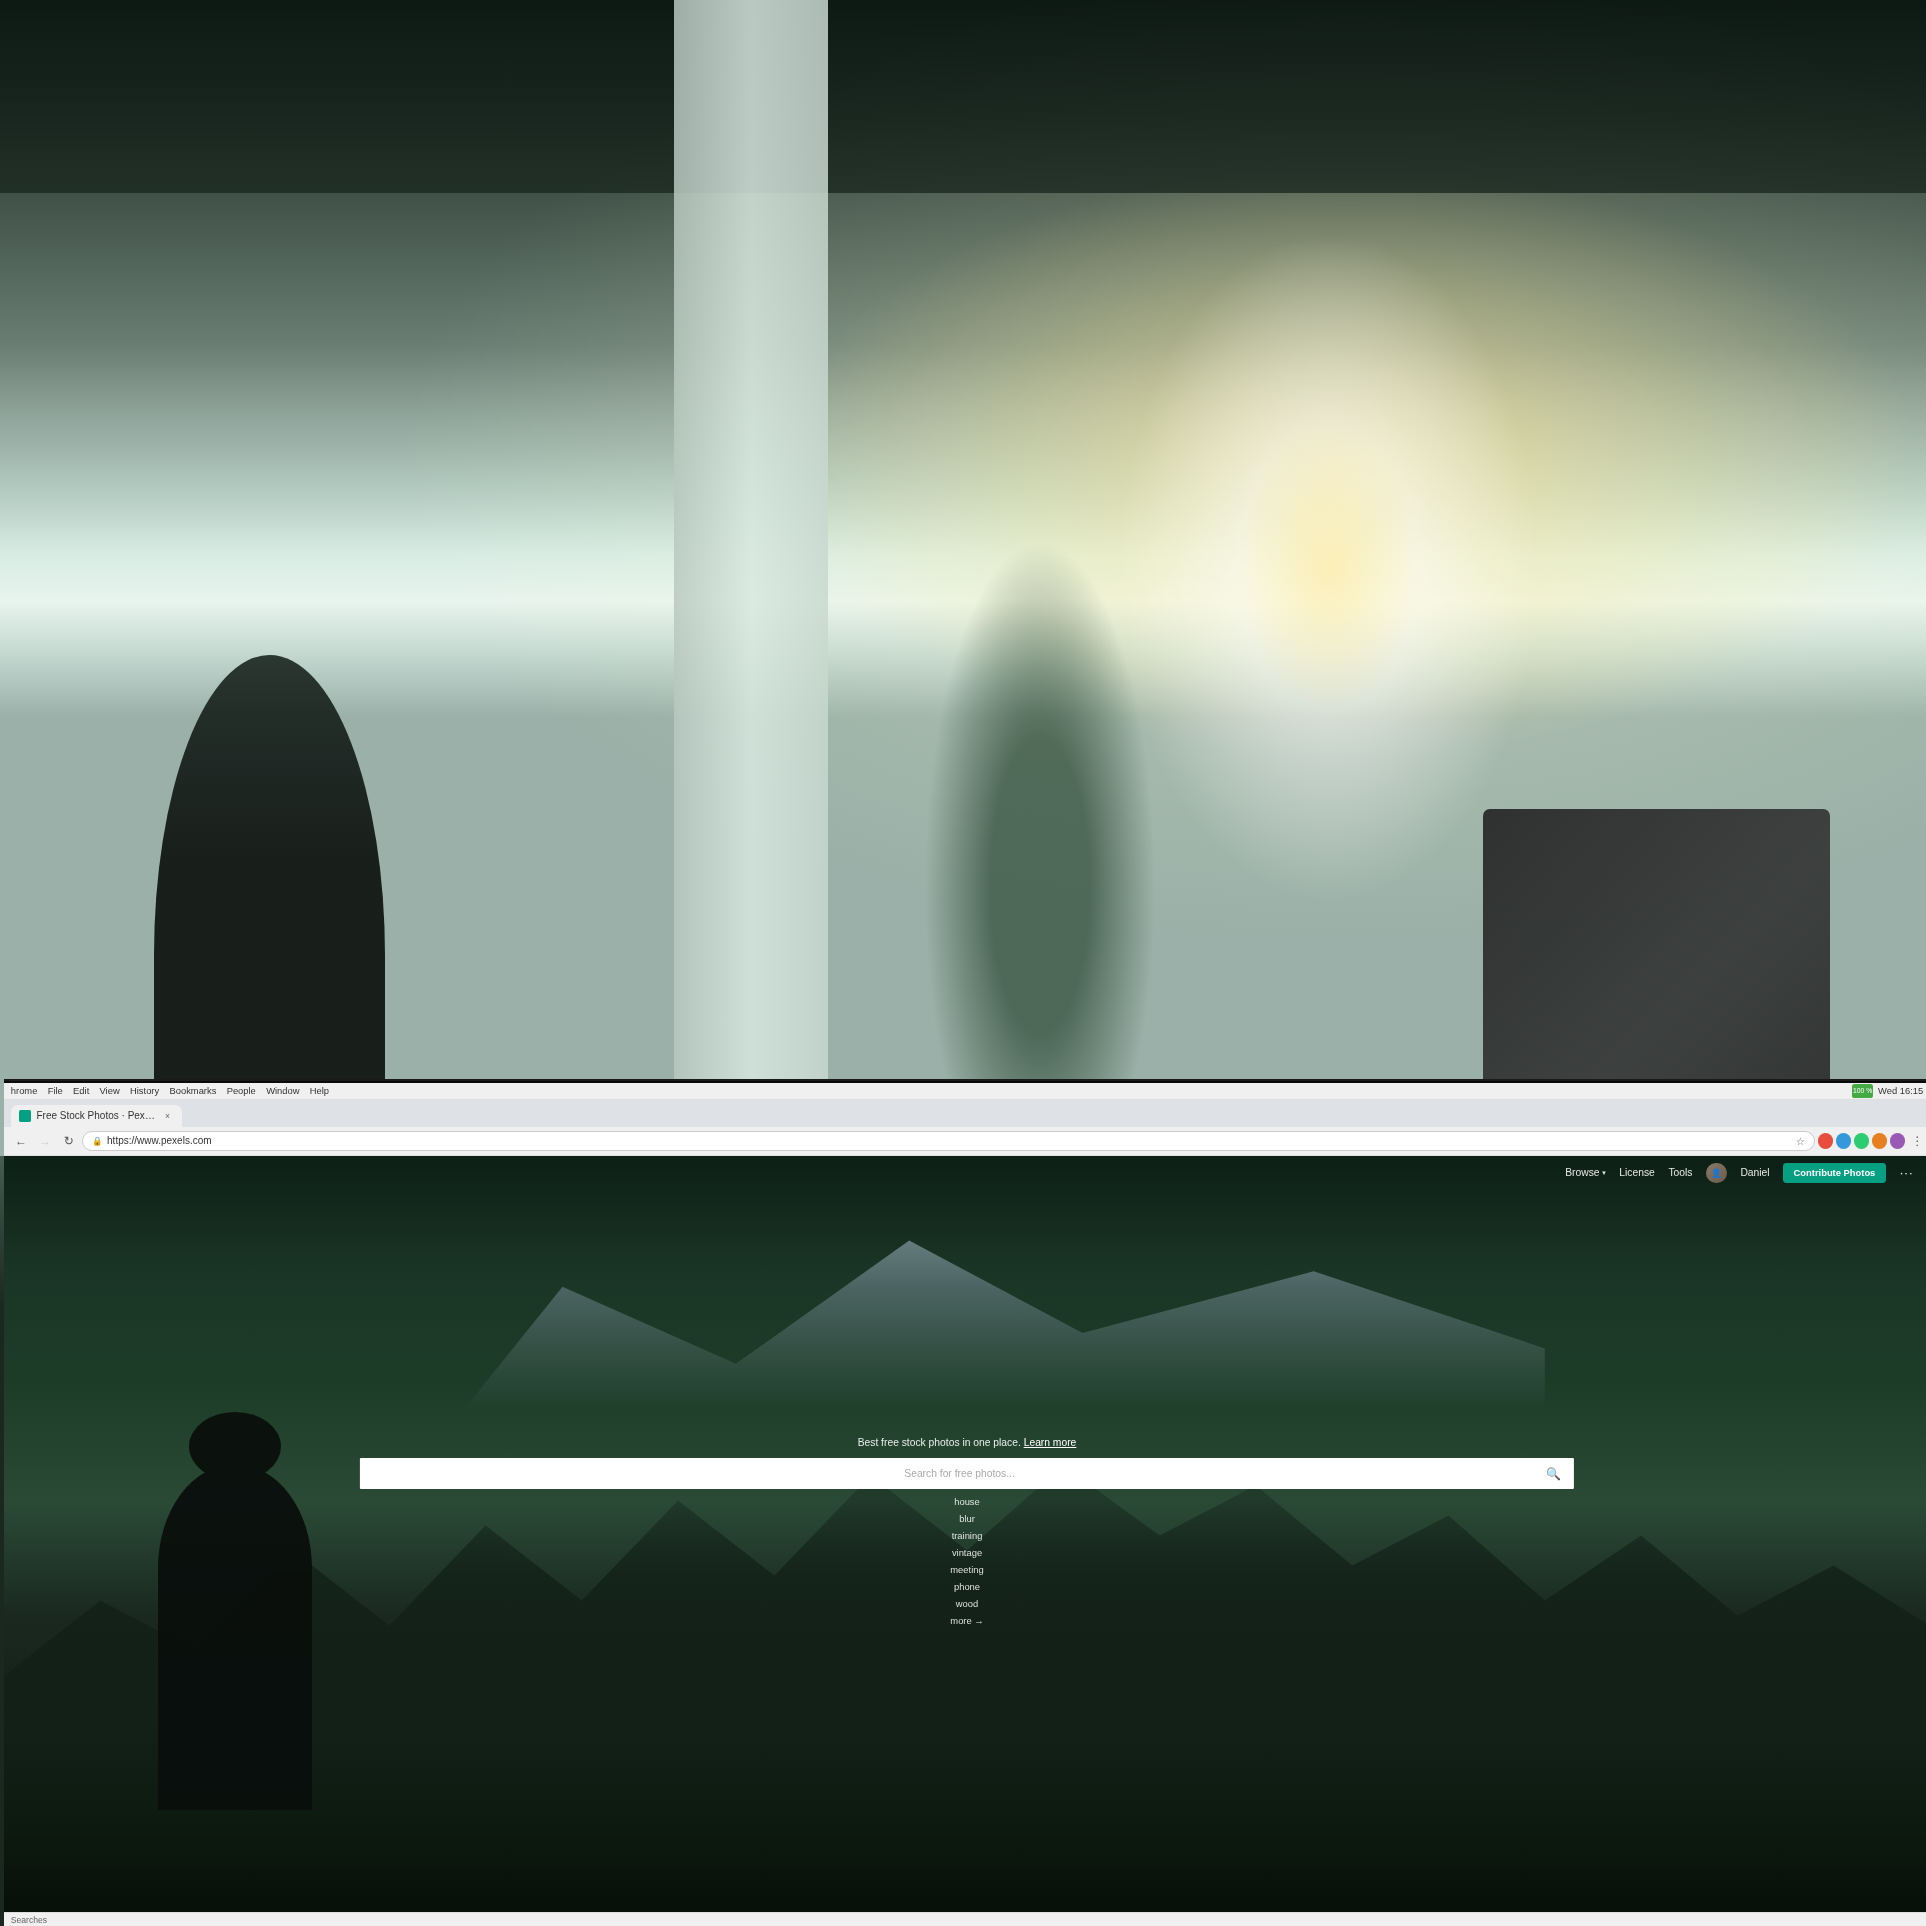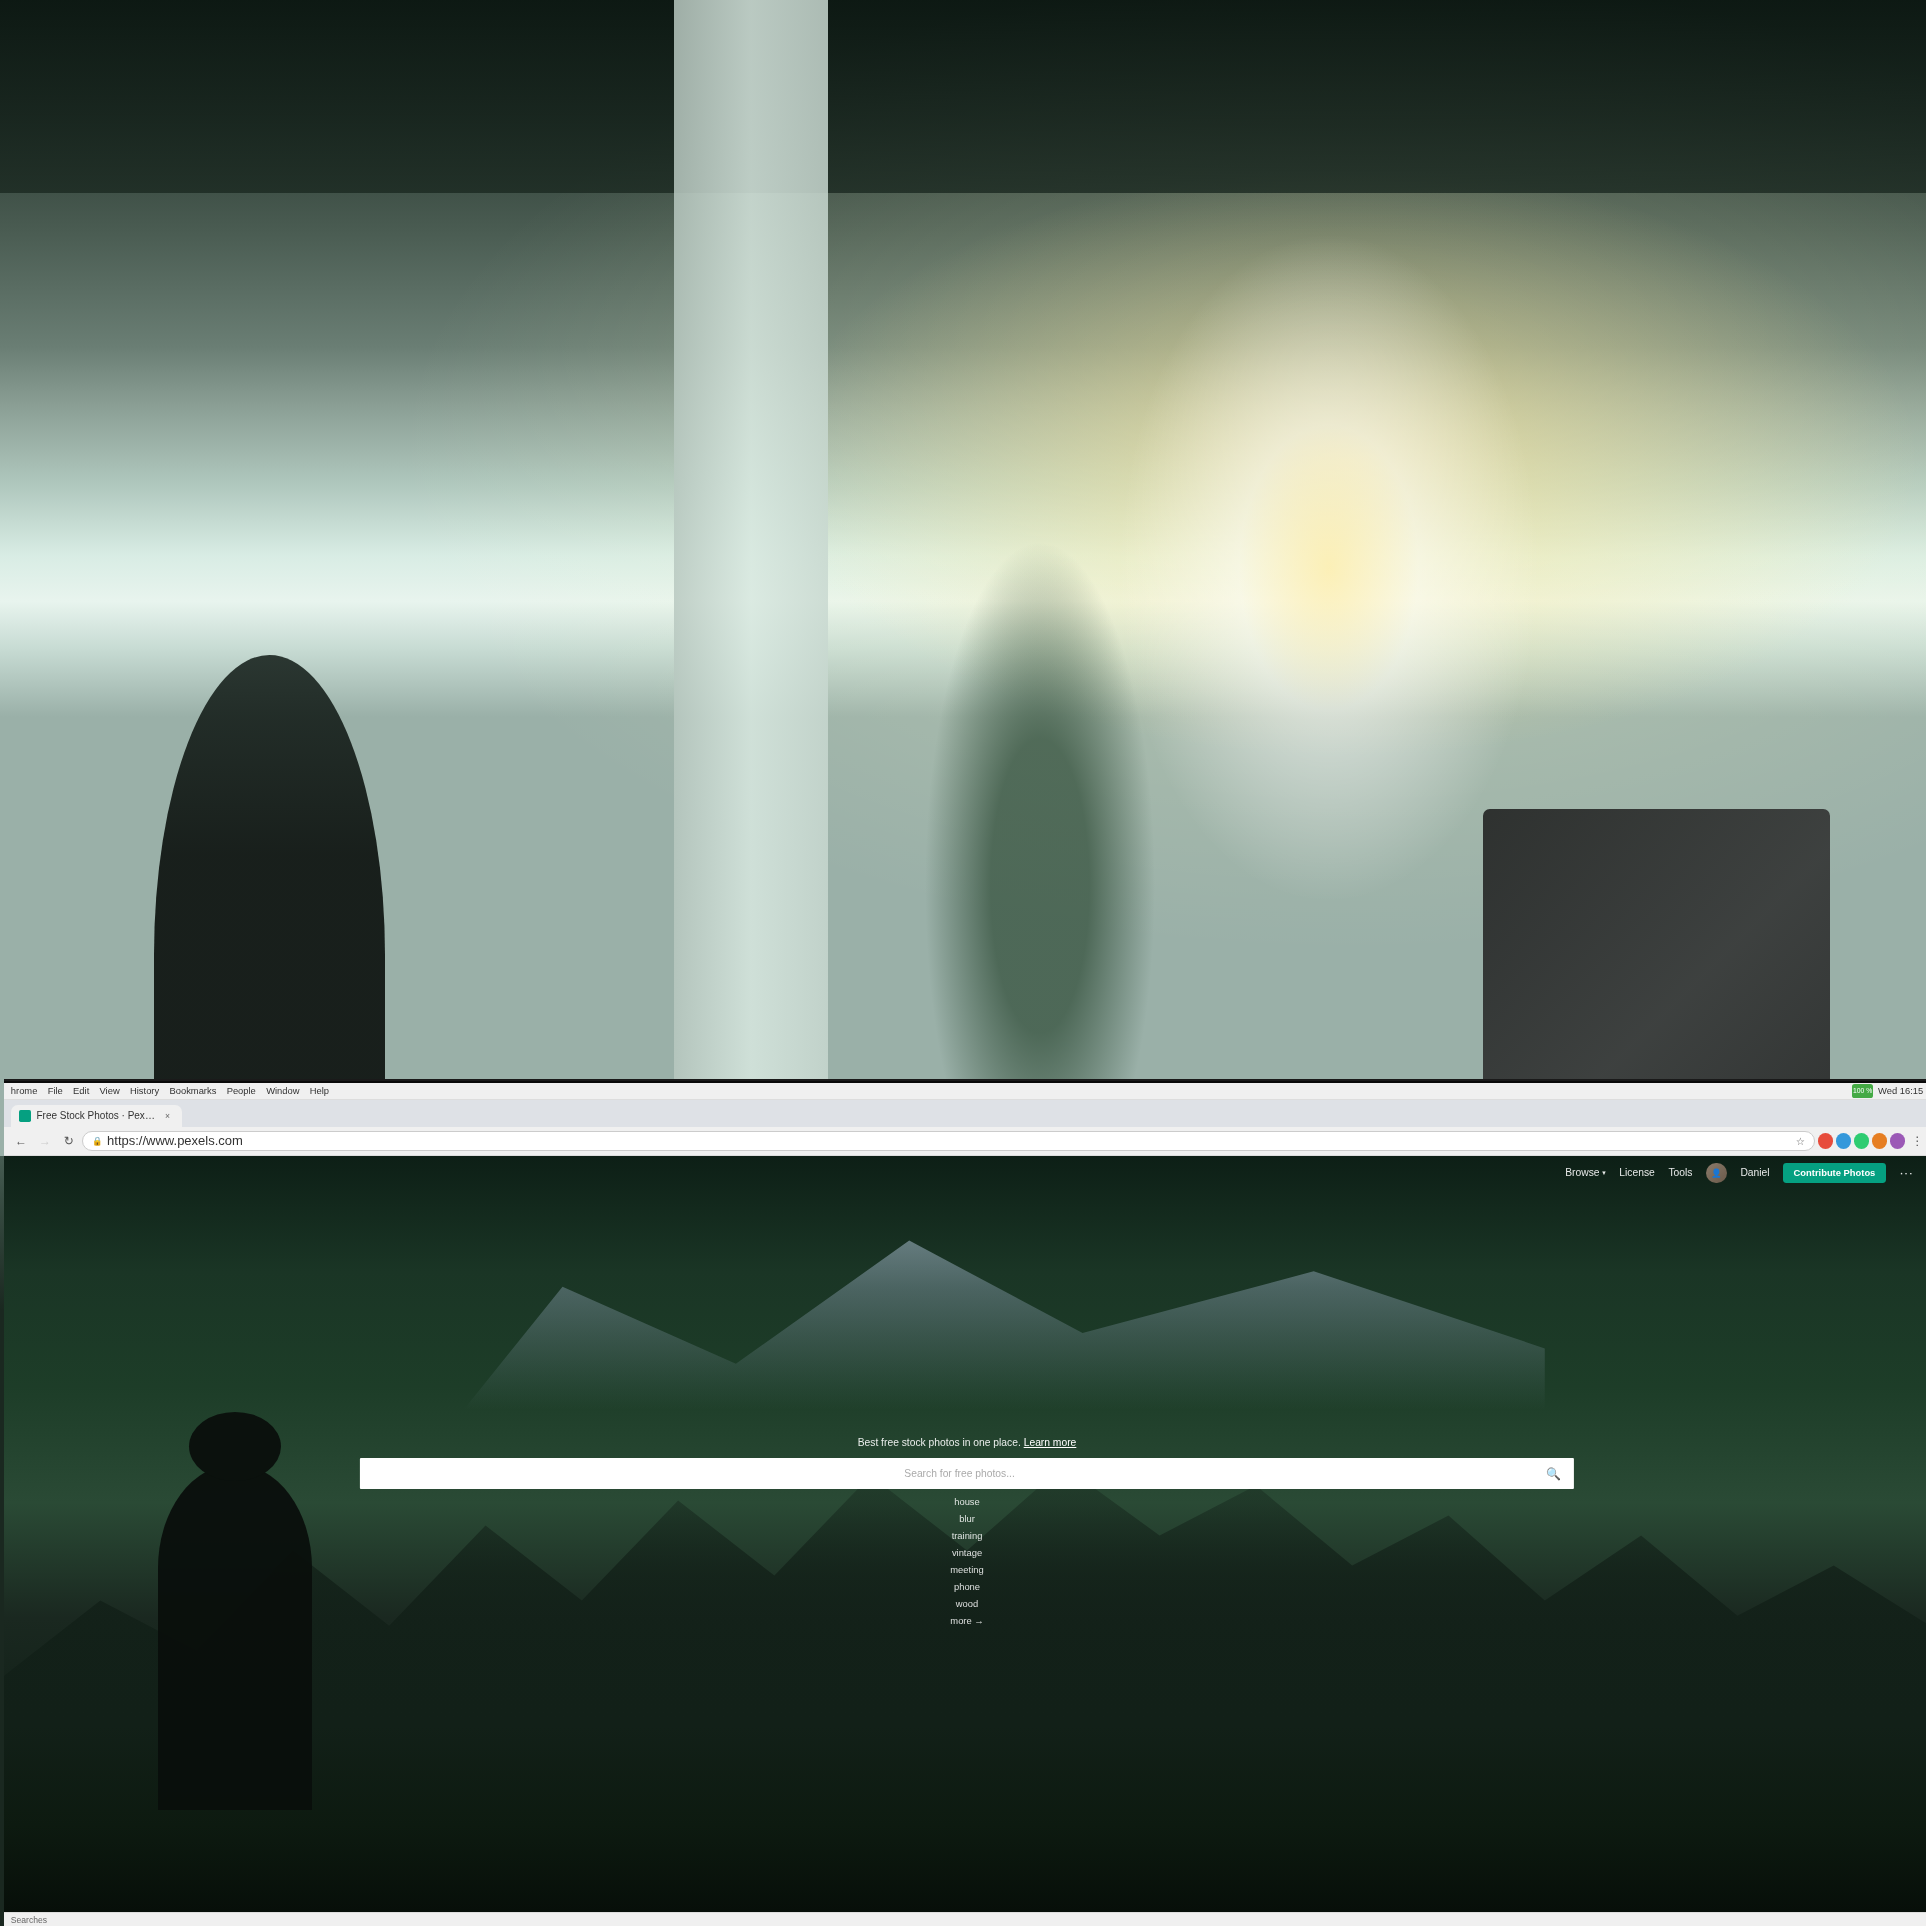--- a/index.html
+++ b/index.html
@@ -212,21 +212,21 @@
       gap: 4.3px;
     }
 
     .secure-icon {
       color: #188038;
       font-size: 8.6px;
     }
 
     .url-text {
       color: #333;
-      font-size: 13px;
+      font-size: 10px;
     }
 
     .toolbar-actions {
       display: flex;
       align-items: center;
       gap: 2.6px;
     }
 
     .mac-time {
       font-size: 9.4px;

